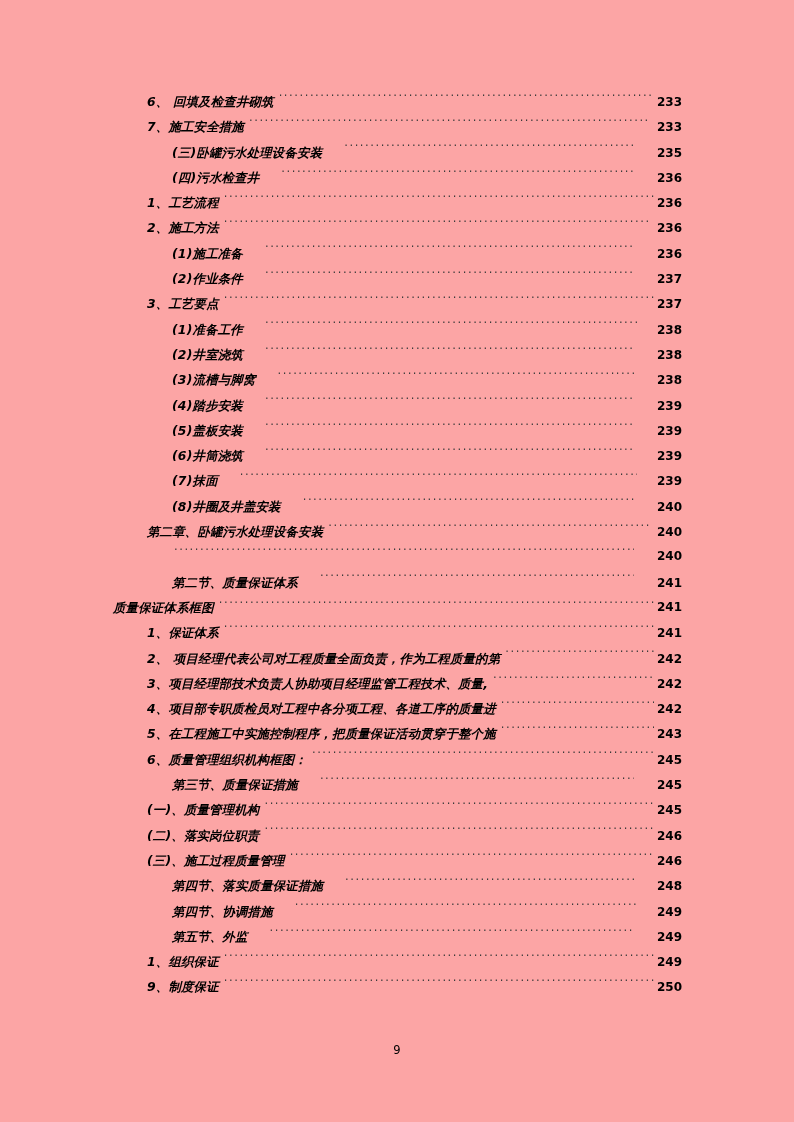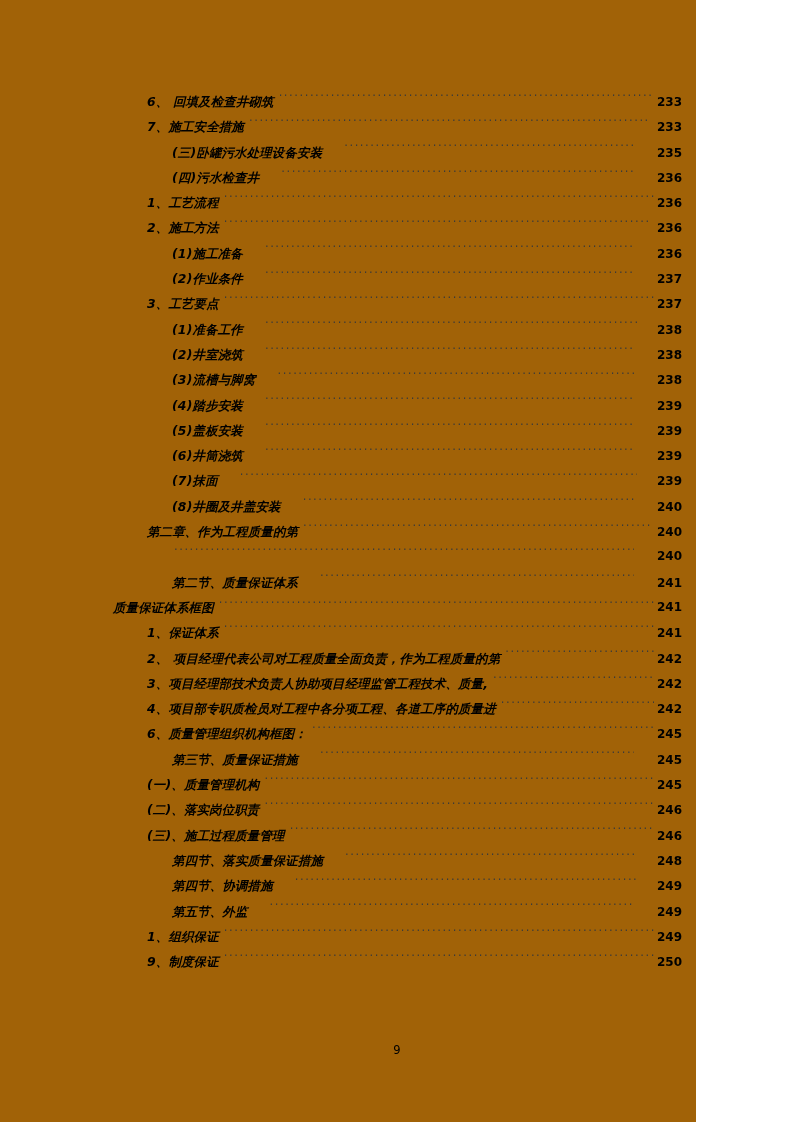--- a/index.html
+++ b/index.html
@@ -12,23 +12,23 @@
     height: 1122px;
     position: relative;
     font-family: "DejaVu Sans", "Liberation Sans", sans-serif;
     color: #000000;
     overflow: hidden;
   }
 
   .page {
     position: absolute;
     top: 0; left: 0;
-    width: 696px;
+    width: 794px;
     height: 1122px;
-    background: #a16207;
+    background: #fca5a5;
   }
 
   .toc {
     position: absolute;
     top: 89px;
     left: 113px;
     width: 569px;
   }
 
   
@@ -189,21 +189,21 @@
         <span class="toc-label">(7)抹面</span>
         <span class="toc-dots"></span>
         <span class="toc-page">239</span>
       </div>
       <div class="toc-row lvl2 gap">
         <span class="toc-label">(8)井圈及井盖安装</span>
         <span class="toc-dots"></span>
         <span class="toc-page">240</span>
       </div>
       <div class="toc-row lvl1 gap">
-        <span class="toc-label">第二章、作为工程质量的第</span>
+        <span class="toc-label">第二章、卧罐污水处理设备安装</span>
         <span class="toc-dots"></span>
         <span class="toc-page">240</span>
       </div>
       <div class="toc-row lvl2 gap">
         <span class="toc-dots"></span>
         <span class="toc-page">240</span>
       </div>
       <div class="toc-row lvl2 gap">
         <span class="toc-label">第二节、质量保证体系</span>
         <span class="toc-dots"></span>
@@ -228,20 +228,25 @@
         <span class="toc-label">3、项目经理部技术负责人协助项目经理监管工程技术、质量,</span>
         <span class="toc-dots"></span>
         <span class="toc-page">242</span>
       </div>
       <div class="toc-row lvl1">
         <span class="toc-label">4、项目部专职质检员对工程中各分项工程、各道工序的质量进</span>
         <span class="toc-dots"></span>
         <span class="toc-page">242</span>
       </div>
       <div class="toc-row lvl1">
+        <span class="toc-label">5、在工程施工中实施控制程序，把质量保证活动贯穿于整个施</span>
+        <span class="toc-dots"></span>
+        <span class="toc-page">243</span>
+      </div>
+      <div class="toc-row lvl1">
         <span class="toc-label">6、质量管理组织机构框图：</span>
         <span class="toc-dots"></span>
         <span class="toc-page">245</span>
       </div>
       <div class="toc-row lvl2 gap">
         <span class="toc-label">第三节、质量保证措施</span>
         <span class="toc-dots"></span>
         <span class="toc-page">245</span>
       </div>
       <div class="toc-row lvl1">

